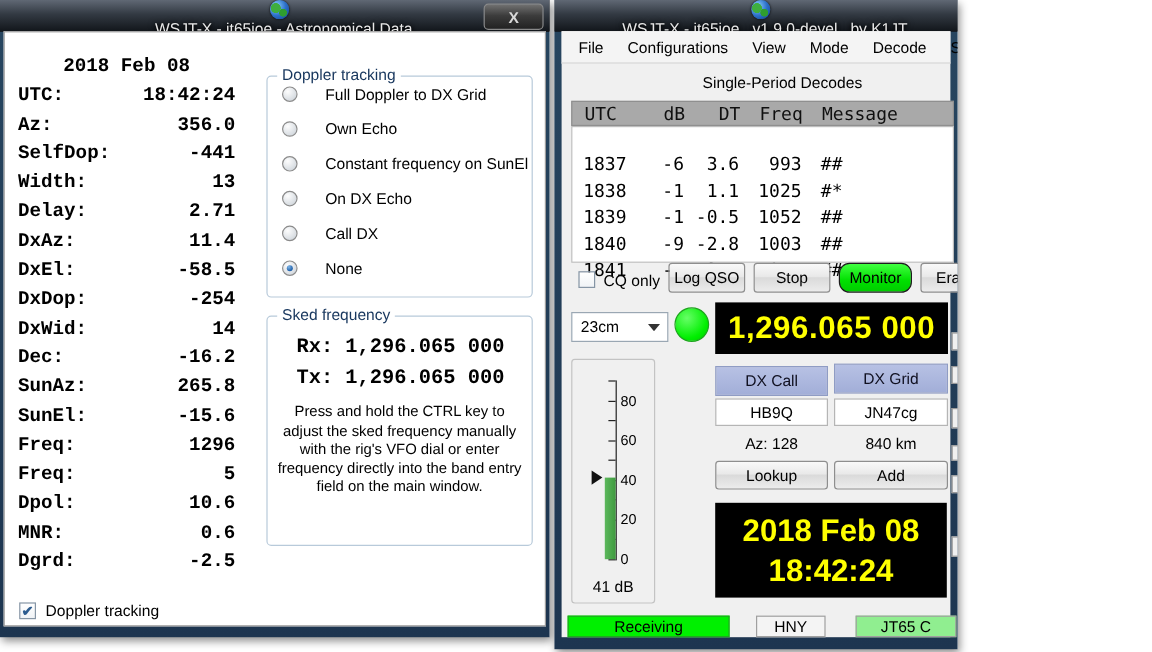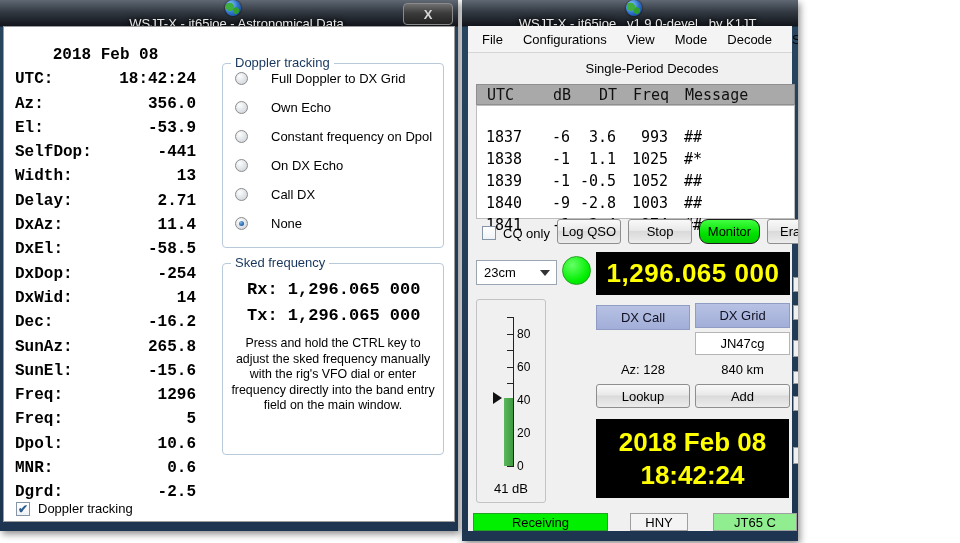--- a/index.html
+++ b/index.html
@@ -114,24 +114,20 @@
       <div class="date-line">2018 Feb 08</div>
       <div class="arow">
           <span>UTC:</span>
           <span>18:42:24</span>
         </div>
       <div class="arow">
           <span>Az:</span>
           <span>356.0</span>
         </div>
       <div class="arow">
-          <span>El:</span>
-          <span>-53.9</span>
-        </div>
-      <div class="arow">
           <span>SelfDop:</span>
           <span>-441</span>
         </div>
       <div class="arow">
           <span>Width:</span>
           <span>13</span>
         </div>
       <div class="arow">
           <span>Delay:</span>
           <span>2.71</span>
@@ -191,21 +187,21 @@
       <div class="radio-row">
         <span class="radio"></span>
         <span class="radio-label">Full Doppler to DX Grid</span>
       </div>
       <div class="radio-row">
         <span class="radio"></span>
         <span class="radio-label">Own Echo</span>
       </div>
       <div class="radio-row">
         <span class="radio"></span>
-        <span class="radio-label">Constant frequency on Dpol</span>
+        <span class="radio-label">Constant frequency on SunEl</span>
       </div>
       <div class="radio-row">
         <span class="radio"></span>
         <span class="radio-label">On DX Echo</span>
       </div>
       <div class="radio-row">
         <span class="radio"></span>
         <span class="radio-label">Call DX</span>
       </div>
       <div class="radio-row">
@@ -322,20 +318,21 @@
     <span class="m-lab" style="top:100px;">40</span>
     <span class="m-lab" style="top:133px;">20</span>
     <span class="m-lab" style="top:166px;">0</span>
     <div class="m-bar" style="top:98px;height:68px;"></div>
     <div class="m-marker" style="top:92px;"></div>
     <div class="m-db">41 dB</div>
   </div>
 
   <div class="dx-head" style="left:134px;top:305px;width:94px;">DX Call</div>
   <div class="dx-head" style="left:233px;top:303px;width:95px;">DX Grid</div>
+  <div class="dx-field" style="left:134px;top:332px;width:94px;">HB9Q</div>
   <div class="dx-field" style="left:233px;top:332px;width:95px;">JN47cg</div>
   <div class="dx-lab" style="left:134px;top:362px;width:94px;">Az: 128</div>
   <div class="dx-lab" style="left:233px;top:362px;width:95px;">840 km</div>
   <div class="btn" style="left:134px;top:384px;width:94px;height:24px;">Lookup</div>
   <div class="btn" style="left:233px;top:384px;width:95px;height:24px;">Add</div>
 
   <div class="clock">
     <div>2018 Feb 08</div>
     <div>18:42:24</div>
   </div>

